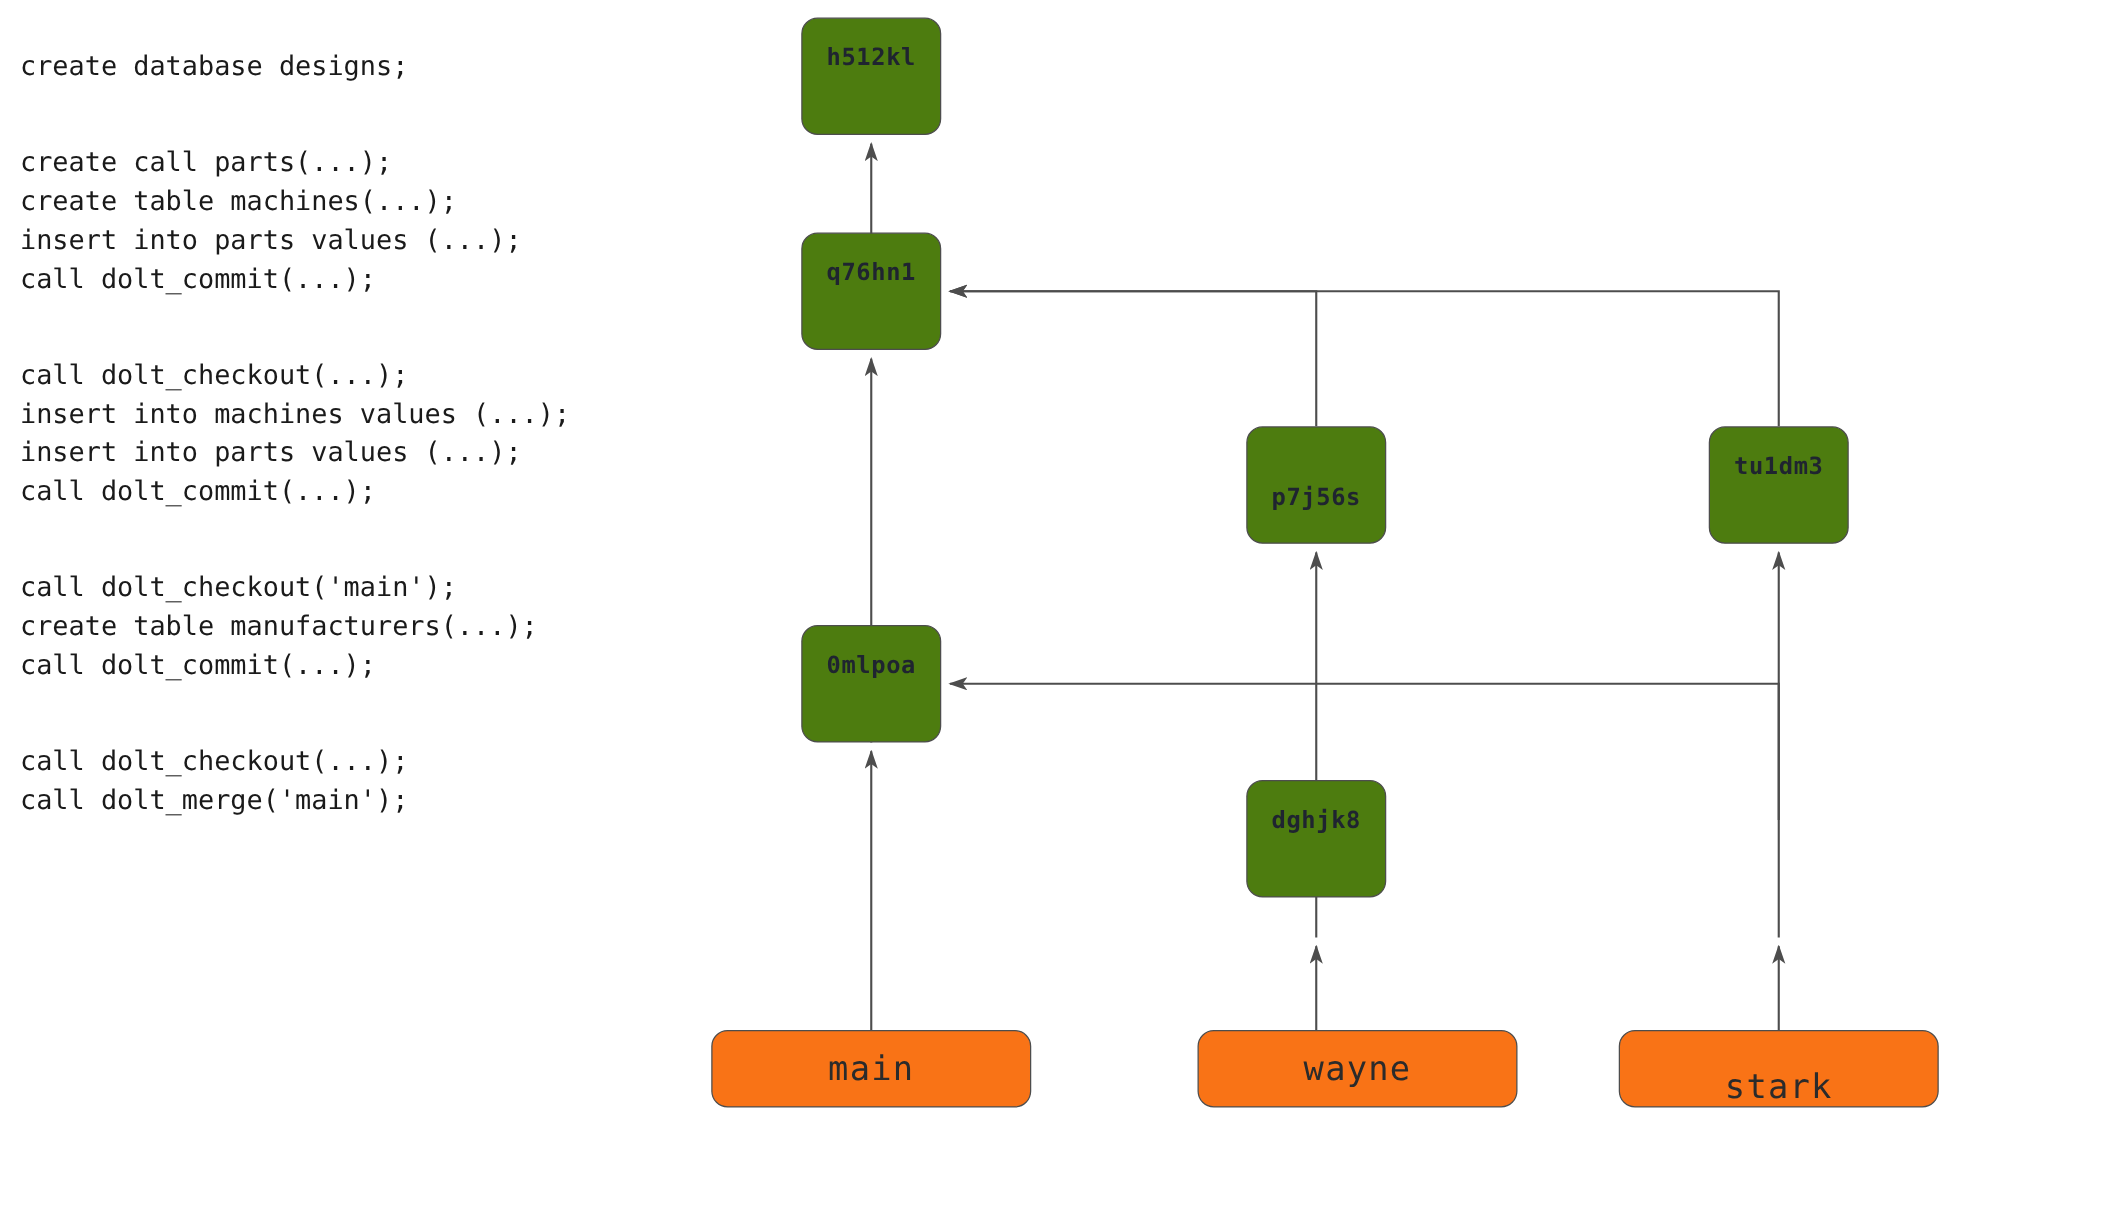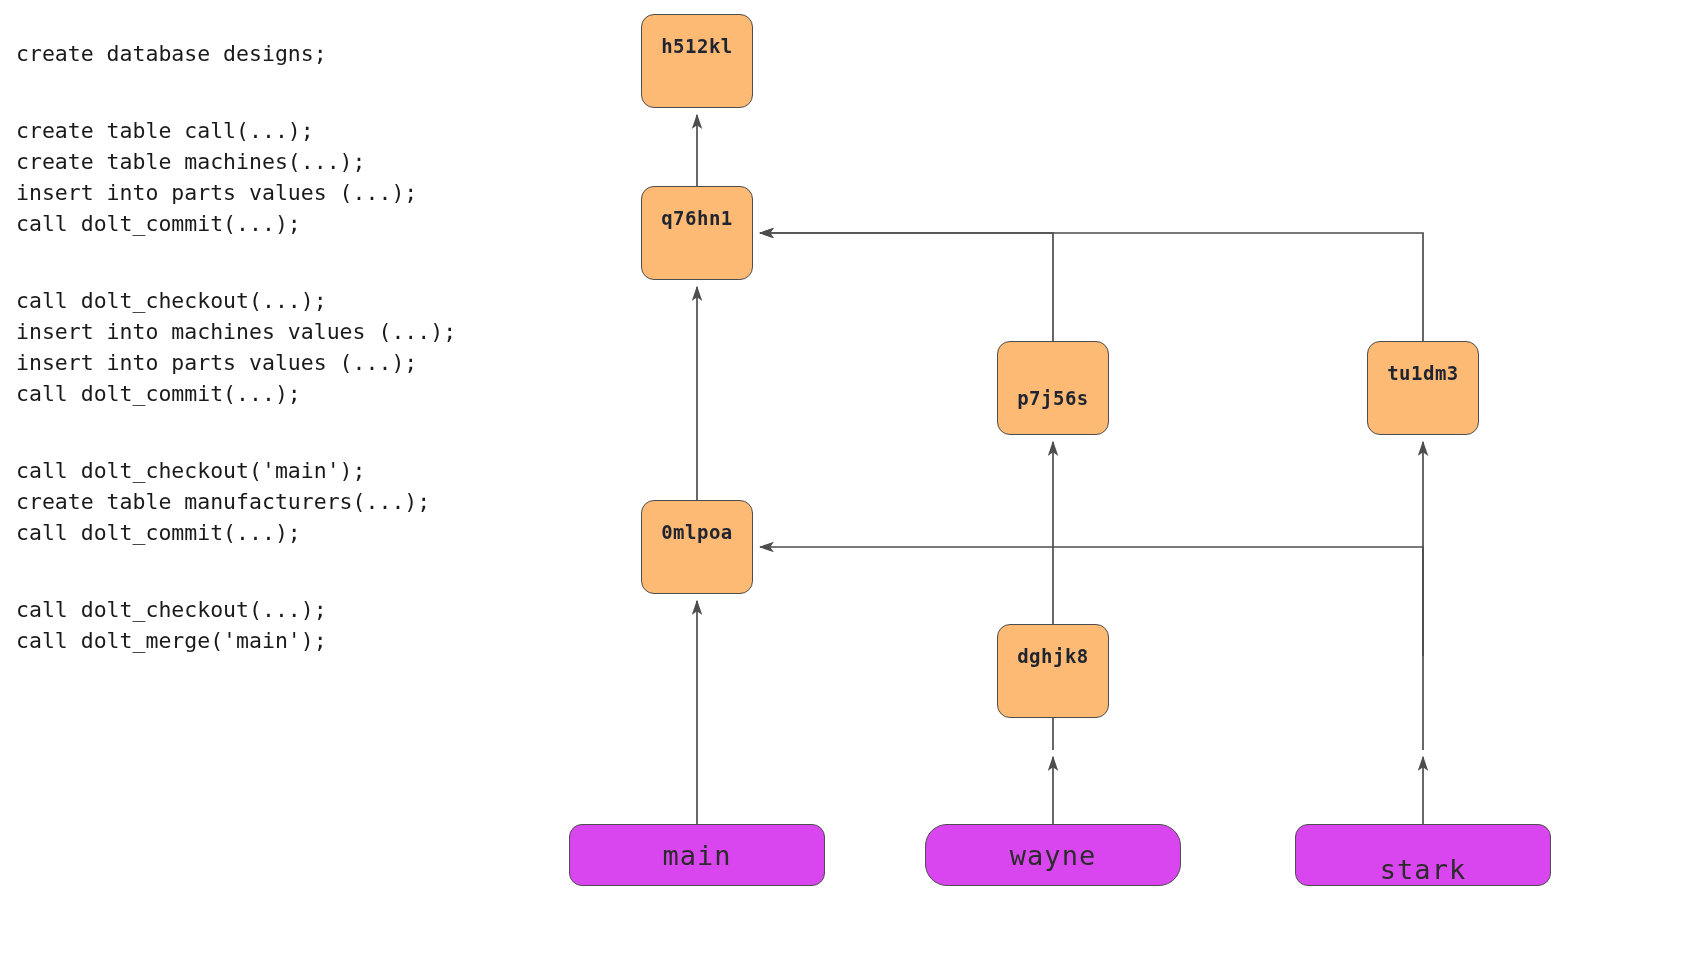--- a/index.html
+++ b/index.html
@@ -55,33 +55,33 @@
   .node {
     position: absolute;
     box-sizing: border-box;
     border: 1.6px solid #4d4d4d;
     display: flex;
     justify-content: center;
     color: #1f2430;
     white-space: nowrap;
   }
   .commit-node {
-    background: #fdba74;
+    background: #4d7c0f;
     border-radius: 13px;
     width: 112px;
     height: 94px;
     align-items: flex-start;
     padding-top: 20px;
     font-family: "DejaVu Sans Mono", "Liberation Mono", monospace;
     font-size: 19px;
     font-weight: bold;
     letter-spacing: 0.5px;
   }
   .branch-node {
-    background: #d946ef;
+    background: #f97316;
     border-radius: 13px;
     width: 256px;
     height: 62px;
     align-items: center;
     font-family: "DejaVu Sans Mono", "Liberation Mono", monospace;
     font-size: 27px;
     font-weight: normal;
     letter-spacing: 1px;
     color: #2b2b2b;
   }
@@ -91,21 +91,21 @@
 
 <div id="page">
 
   <div id="sql-panel">
 
     <div class="sql-block">
       <div class="sql-line">create database designs;</div>
     </div>
 
     <div class="sql-block">
-      <div class="sql-line">create table call(...);</div>
+      <div class="sql-line">create call parts(...);</div>
       <div class="sql-line">create table machines(...);</div>
       <div class="sql-line">insert into parts values (...);</div>
       <div class="sql-line">call dolt_commit(...);</div>
     </div>
 
     <div class="sql-block">
       <div class="sql-line">call dolt_checkout(...);</div>
       <div class="sql-line">insert into machines values (...);</div>
       <div class="sql-line">insert into parts values (...);</div>
       <div class="sql-line">call dolt_commit(...);</div>
@@ -176,21 +176,21 @@
 
     <div class="node commit-node" style="left:1367px; top:341px;">
       <span>tu1dm3</span>
     </div>
 
 
     <div class="node branch-node" style="left:569px; top:824px;">
       <span>main</span>
     </div>
 
-    <div class="node branch-node" style="left:925px; top:824px;border-radius:22px;">
+    <div class="node branch-node" style="left:958px; top:824px;">
       <span>wayne</span>
     </div>
 
     <div class="node branch-node" style="left:1295px; top:824px;align-items:flex-end;">
       <span>stark</span>
     </div>
 
   </div>
 </div>
 

